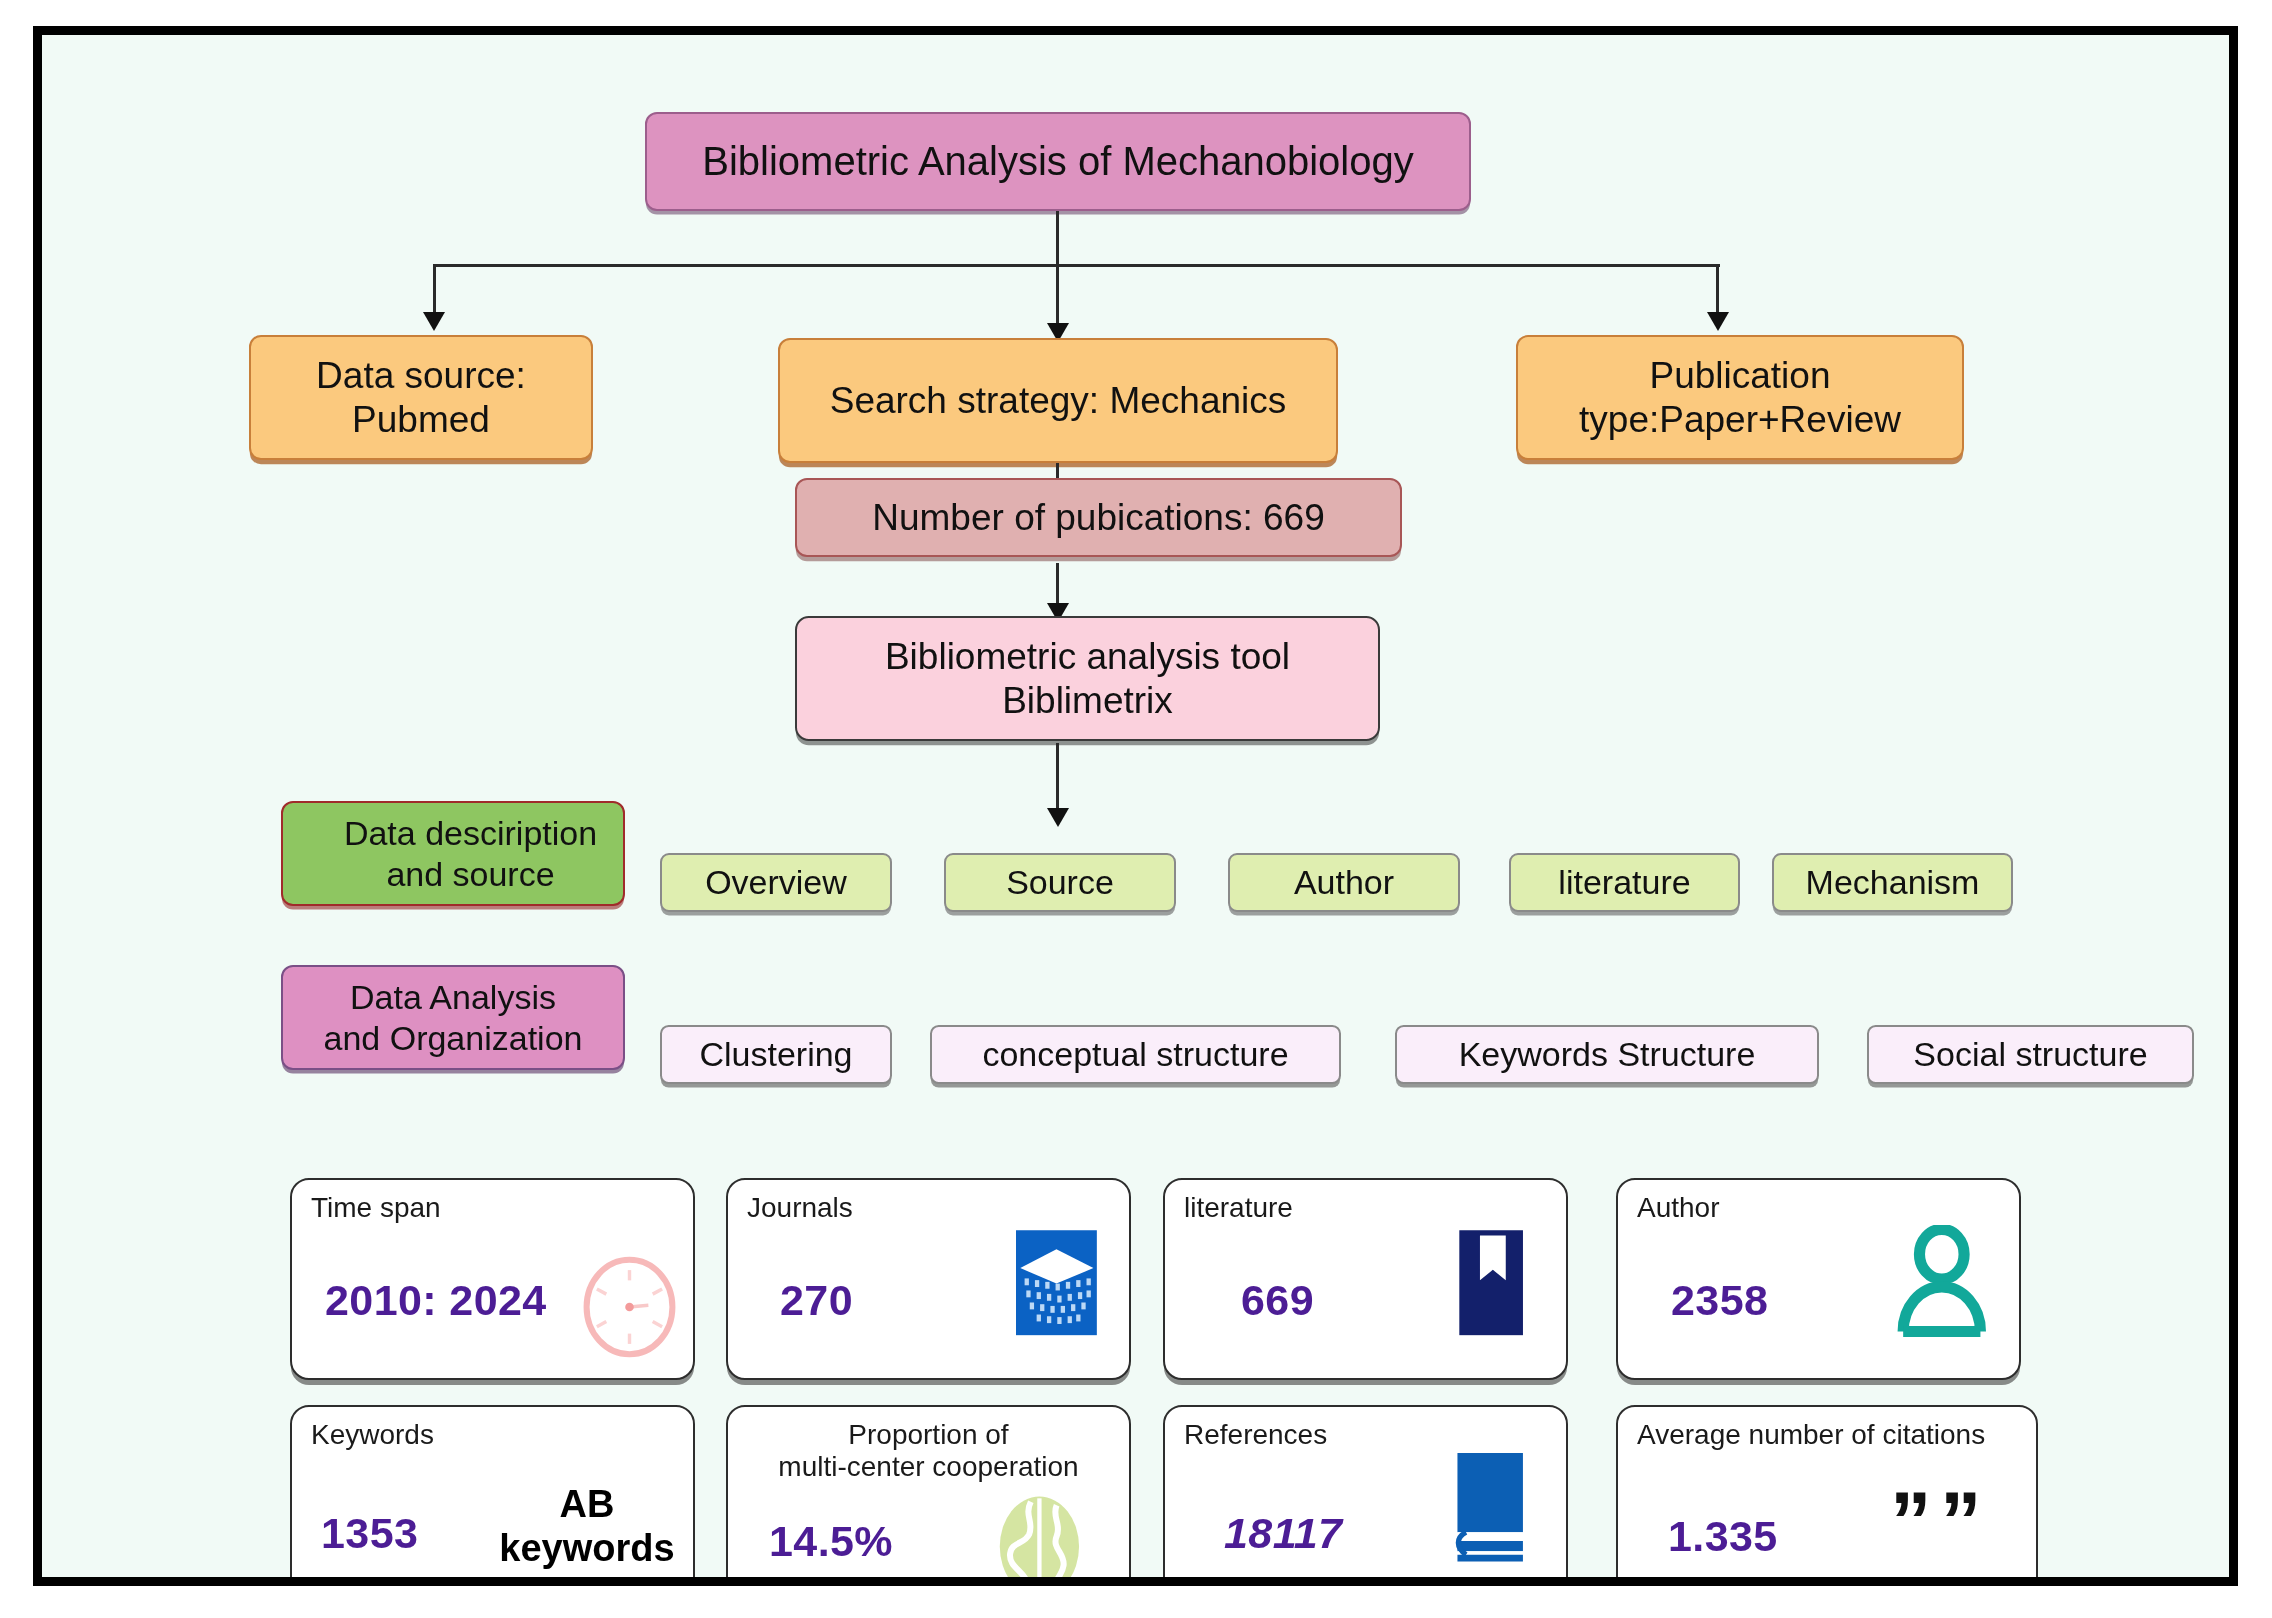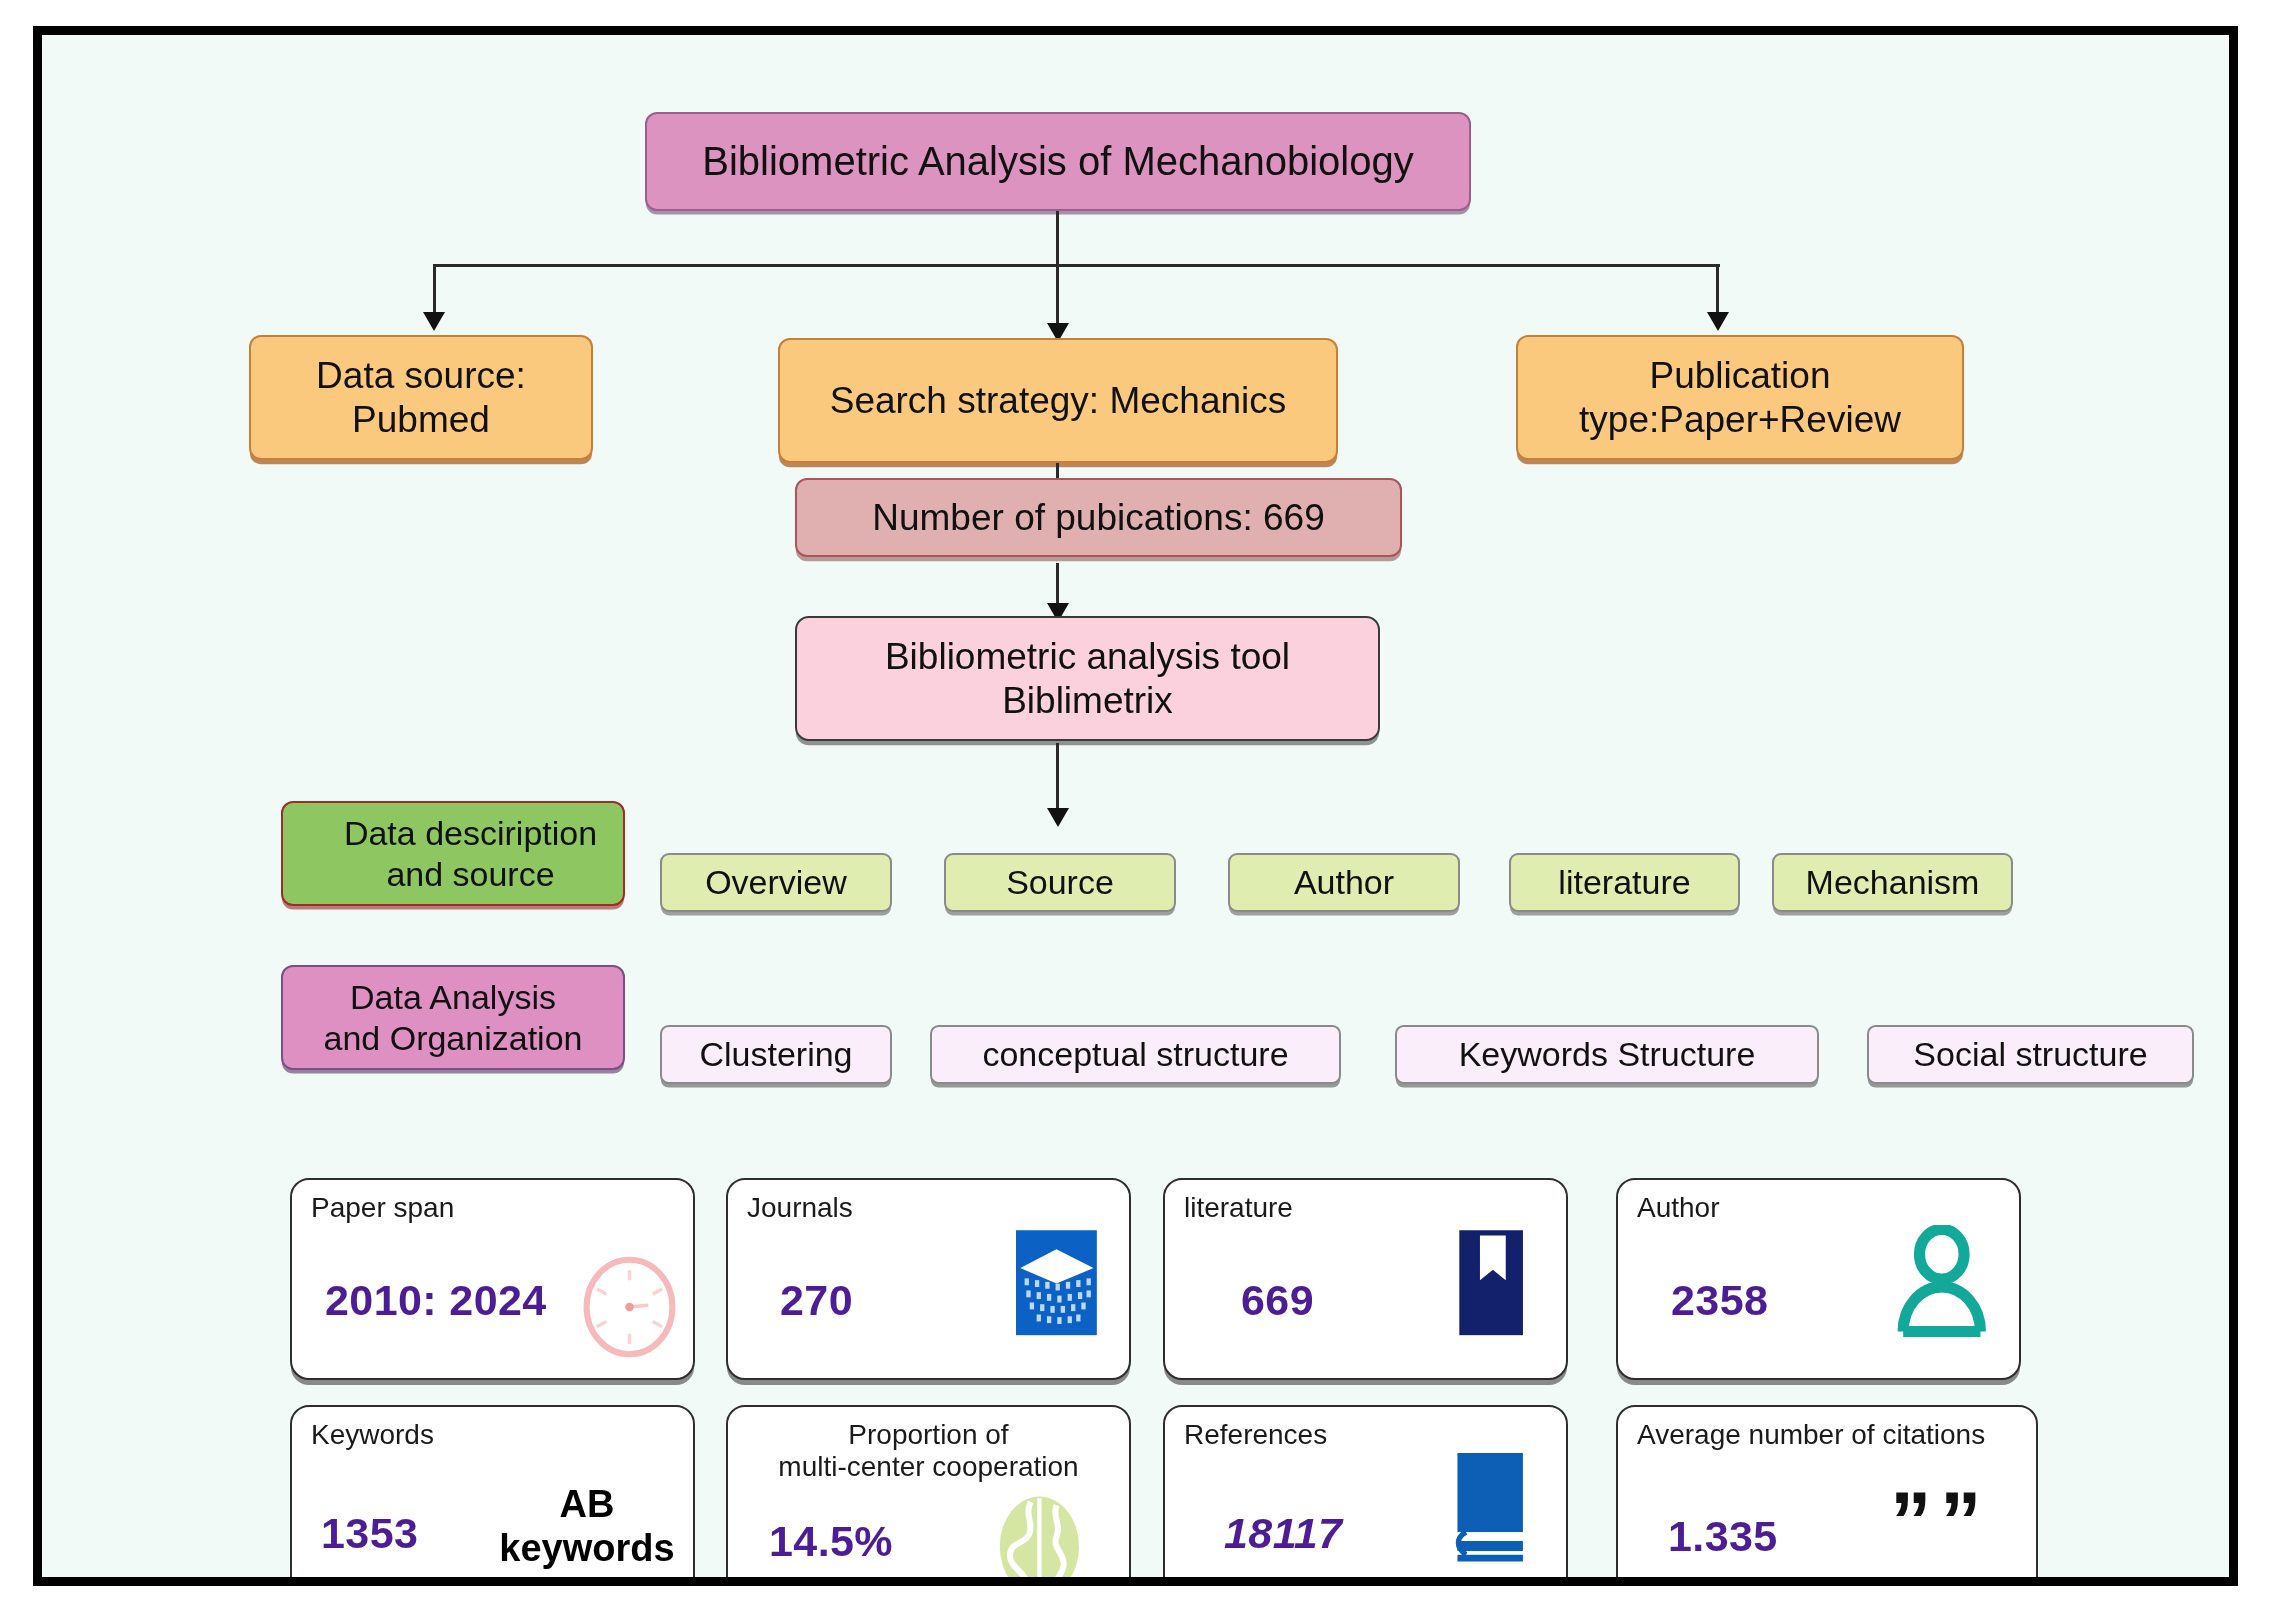--- a/index.html
+++ b/index.html
@@ -223,21 +223,21 @@
 
   <div class="node n-purple-head" style="left:239px; top:930px; width:344px; height:105px;">Data Analysis
 and Organization</div>
 
   <div class="node n-purple" style="left:618px; top:990px; width:232px; height:59px;">Clustering</div>
   <div class="node n-purple" style="left:888px; top:990px; width:411px; height:59px;">conceptual structure</div>
   <div class="node n-purple" style="left:1353px; top:990px; width:424px; height:59px;">Keywords Structure</div>
   <div class="node n-purple" style="left:1825px; top:990px; width:327px; height:59px;">Social structure</div>
 
   <div class="card" style="left:248px; top:1143px; width:405px; height:202px;">
-    <div class="card-label">Paper span</div>
+    <div class="card-label">Time span</div>
     <div class="card-value" style="left:33px; top:96px;">2010:  2024</div>
     <div class="card-icon" style="left:286px; top:71px; width:103px; height:112px;">
       <svg width="103" height="112" viewBox="0 0 120 130">
         <ellipse cx="60" cy="65" rx="50" ry="55" fill="none" stroke="#f7b9b9" stroke-width="7"></ellipse>
         <line x1="60" y1="22" x2="60" y2="34" stroke="#fbd3d3" stroke-width="4"></line>
         <line x1="60" y1="96" x2="60" y2="108" stroke="#fbd3d3" stroke-width="4"></line>
         <line x1="22" y1="44" x2="33" y2="50" stroke="#fbd3d3" stroke-width="4"></line>
         <line x1="87" y1="50" x2="98" y2="44" stroke="#fbd3d3" stroke-width="4"></line>
         <line x1="22" y1="88" x2="33" y2="82" stroke="#fbd3d3" stroke-width="4"></line>
         <line x1="87" y1="82" x2="98" y2="88" stroke="#fbd3d3" stroke-width="4"></line>

